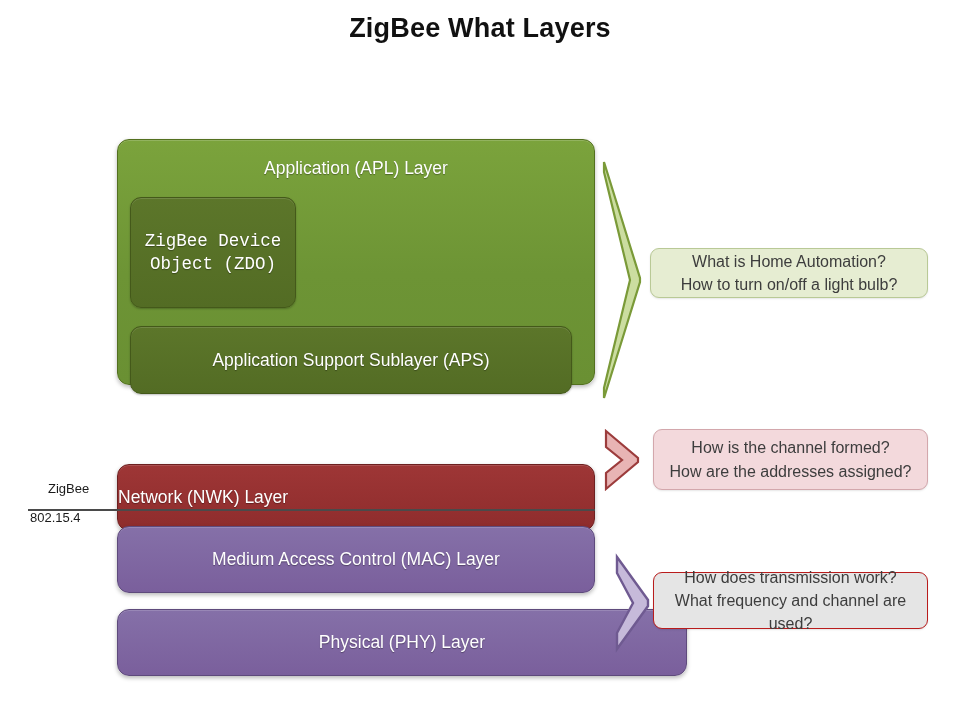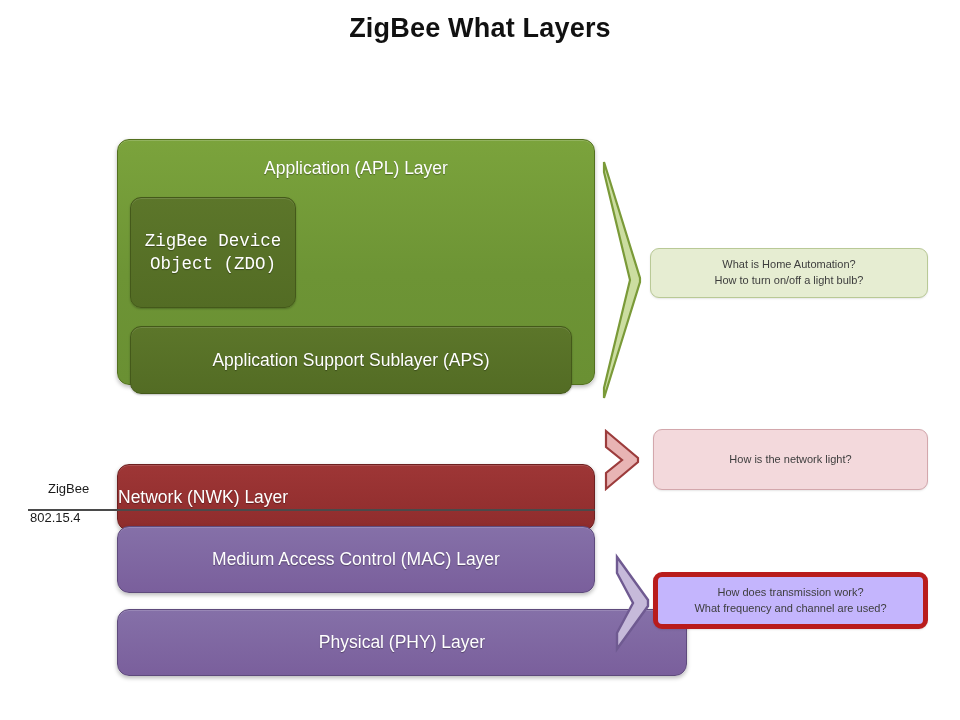--- a/index.html
+++ b/index.html
@@ -175,21 +175,21 @@
 
   
   .callout {
     position: absolute;
     box-sizing: border-box;
     border-radius: 9px;
     display: flex;
     align-items: center;
     justify-content: center;
     text-align: center;
-    font-size: 11px;
+    font-size: 16px;
     line-height: 1.45;
     color: #3d3d3d;
     box-shadow: 0 1px 2px rgba(0,0,0,0.10);
   }
   #callout-apl {
     left: 650px;
     top: 248px;
     width: 278px;
     height: 50px;
     background: #e6edd2;
@@ -201,22 +201,22 @@
     width: 275px;
     height: 61px;
     background: #f3d9dc;
     border: 1px solid #d3a7ac;
   }
   #callout-mac {
     left: 653px;
     top: 572px;
     width: 275px;
     height: 57px;
-    background: #c4b5fd;
-    border: 5px solid #b91c1c;
+    background: #e5e5e5;
+    border: 1px solid #b91c1c;
   }
   .callout-line { display: block; }
 </style>
 </head>
 <body>
 
 <div id="slide">
 
   <div class="slide-title">ZigBee What Layers</div>
 
@@ -266,21 +266,22 @@
 
   <div class="callout" id="callout-apl">
     <div>
       <span class="callout-line">What is Home  Automation?</span>
       <span class="callout-line">How  to turn on/off a light  bulb?</span>
     </div>
   </div>
 
   <div class="callout" id="callout-nwk">
     <div>
-      <span class="callout-line">How  is the network  light?</span>
+      <span class="callout-line">How  is the channel  formed?</span>
+      <span class="callout-line">How  are the addresses  assigned?</span>
     </div>
   </div>
 
   <div class="callout" id="callout-mac">
     <div>
       <span class="callout-line">How  does transmission work?</span>
       <span class="callout-line">What frequency and  channel are used?</span>
     </div>
   </div>
 

